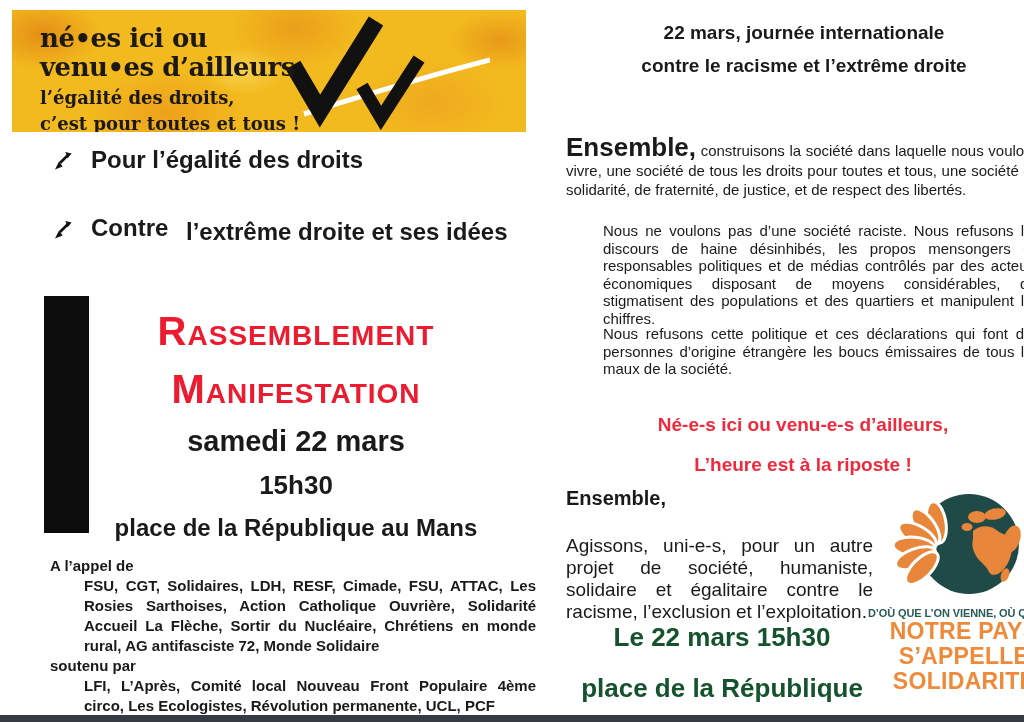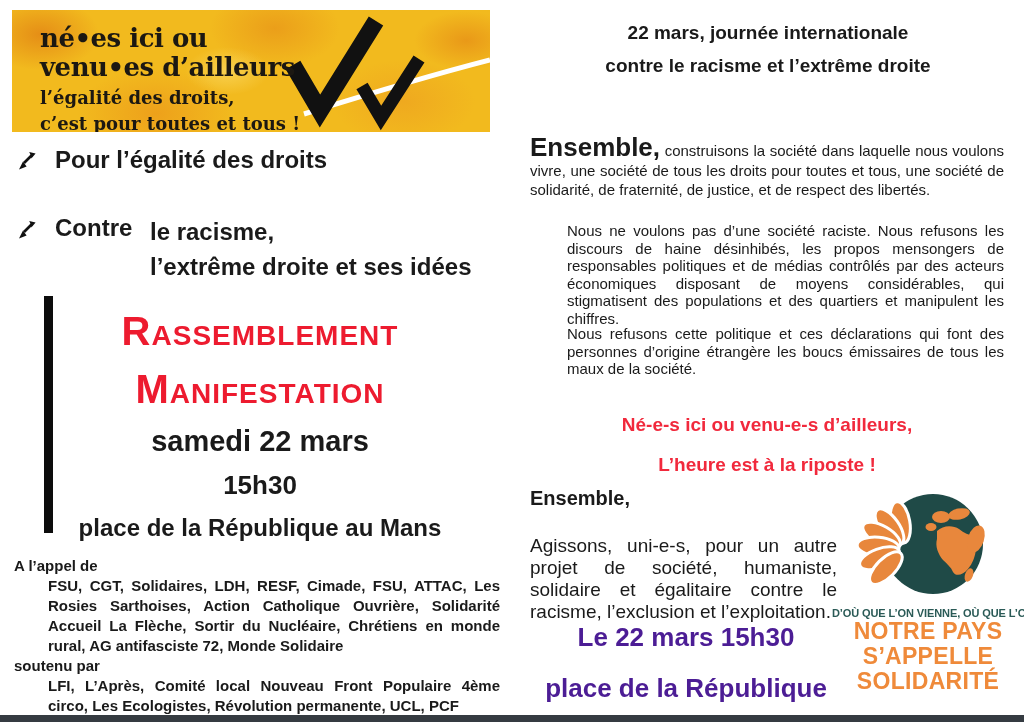--- a/index.html
+++ b/index.html
@@ -1,20 +1,20 @@
 <!DOCTYPE html>
 <html lang="fr"><head>
 <meta charset="utf-8">
 <style>
   html,body{margin:0;padding:0;}
   body{
     width:1024px;height:722px;position:relative;overflow:hidden;
     background:#ffffff;font-family:"Liberation Sans",sans-serif;color:#1a1a1a;
   }
-  .abs{position:absolute;}
+  .abs{position:absolute;padding-left:36px;}
 
   
   #banner{
     left:12px;top:10px;width:478px;height:122px;overflow:hidden;
     background-color:#f2ba1e;
     background-image:
       radial-gradient(ellipse 90px 55px at 6% 20%,rgba(222,118,18,.65),transparent 65%),
       radial-gradient(ellipse 120px 70px at 30% 85%,rgba(233,140,24,.55),transparent 65%),
       radial-gradient(ellipse 100px 60px at 55% 15%,rgba(226,125,20,.45),transparent 65%),
       radial-gradient(ellipse 110px 65px at 82% 75%,rgba(236,152,32,.5),transparent 65%),
@@ -39,21 +39,21 @@
   .call-indent{margin-left:34px;text-align:justify;}
 
   
   #r-title{left:522px;top:16px;width:492px;text-align:center;font-size:19px;font-weight:bold;line-height:33px;}
   #r-ensemble{left:530px;top:138px;width:474px;text-align:justify;font-size:15px;line-height:19.5px;}
   .lead{font-size:26px;font-weight:bold;}
   .rpara{width:437px;left:567px;text-align:justify;font-size:15px;line-height:17.5px;}
   .red-center{left:530px;width:474px;text-align:center;font-size:19px;font-weight:bold;color:#F1293C;}
   #r-ensemble2{left:530px;top:487px;font-size:20px;font-weight:bold;}
   #r-agissons{left:530px;top:535px;width:307px;font-size:19px;font-weight:normal;line-height:22px;text-align:justify;}
-  .red-big{left:530px;width:312px;text-align:center;font-size:26px;font-weight:bold;color:#4c1d95;}
+  .red-big{left:530px;width:312px;text-align:center;font-size:26px;font-weight:bold;color:#14532d;}
 
   
   #logo{left:832px;top:487px;width:192px;text-align:center;}
   .logo-tagline{font-size:11px;font-weight:bold;color:#2a5a56;letter-spacing:-0.1px;white-space:nowrap;margin-top:2px;}
   .logo-line{font-size:23px;font-weight:bold;color:#EF8A3A;line-height:25px;letter-spacing:.3px;}
 
   #bottom-bar{left:0;top:715px;width:1024px;height:7px;background:#353b41;}
 </style>
 </head>
 <body>
@@ -83,21 +83,20 @@
 
 <div class="abs" style="left:16px;top:219px;">
   <svg class="bullet-icon" viewBox="0 0 22 22" aria-hidden="true">
     <line x1="16" y1="5" x2="8" y2="13" stroke="#111" stroke-width="2.6"></line>
     <path d="M3 19.5 L10.6 16.4 L7 11.6 Z" fill="#111"></path>
     <path d="M13.2 2 L19.6 3.4 L15.4 8.4 L14.8 5.2 Z" fill="#111"></path>
   </svg>
 </div>
 <div class="abs bullet-label" style="left:55px;top:214px;">Contre</div>
 <div class="abs" style="left:150px;top:214px;">
-  <div class="bullet-label" style="line-height:35px;">le racisme,</div>
   <div class="bullet-label" style="line-height:35px;">l’extrême droite et ses idées</div>
 </div>
 
 <div id="event-bar" class="abs"></div>
 <div id="event" class="abs">
   <div class="ev-red">Rassemblement</div>
   <div class="ev-red">Manifestation</div>
   <div class="ev-date">samedi 22 mars</div>
   <div class="ev-time">15h30</div>
   <div class="ev-place">place de la République au Mans</div>

